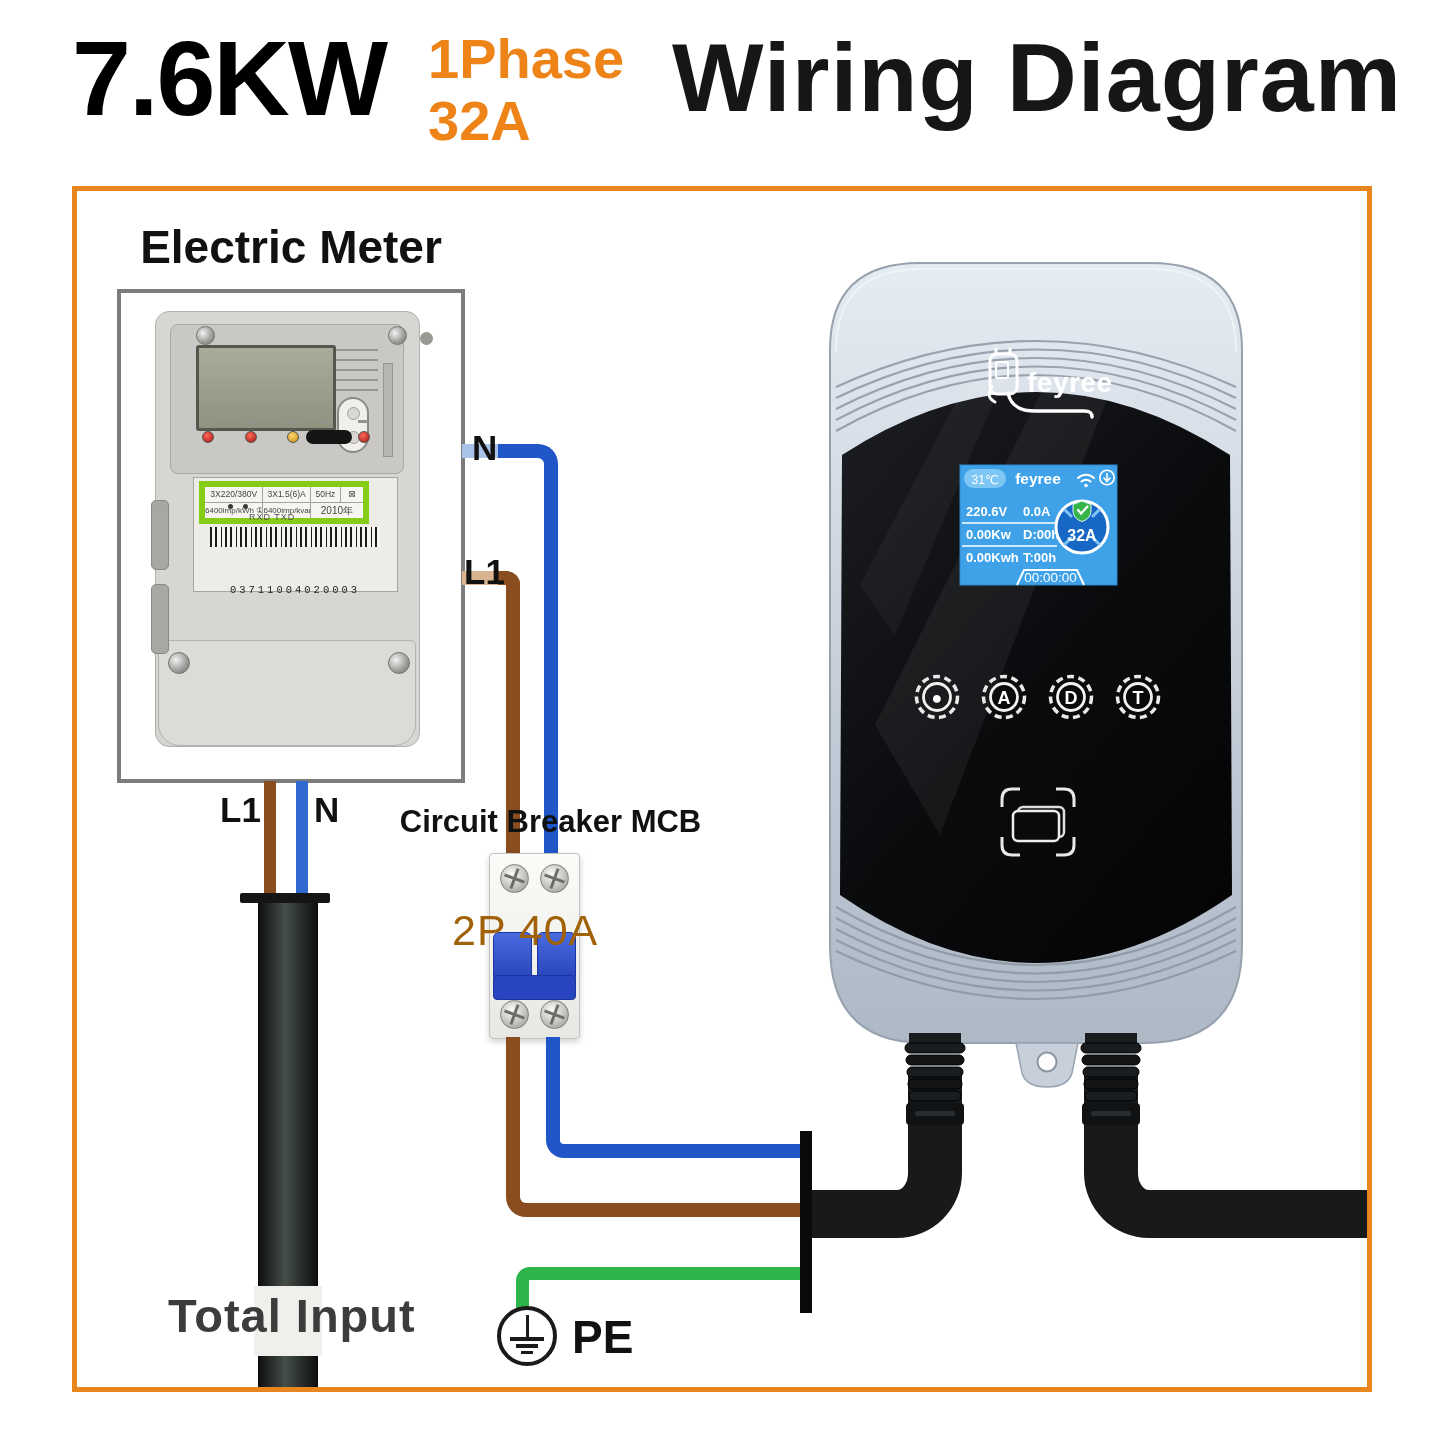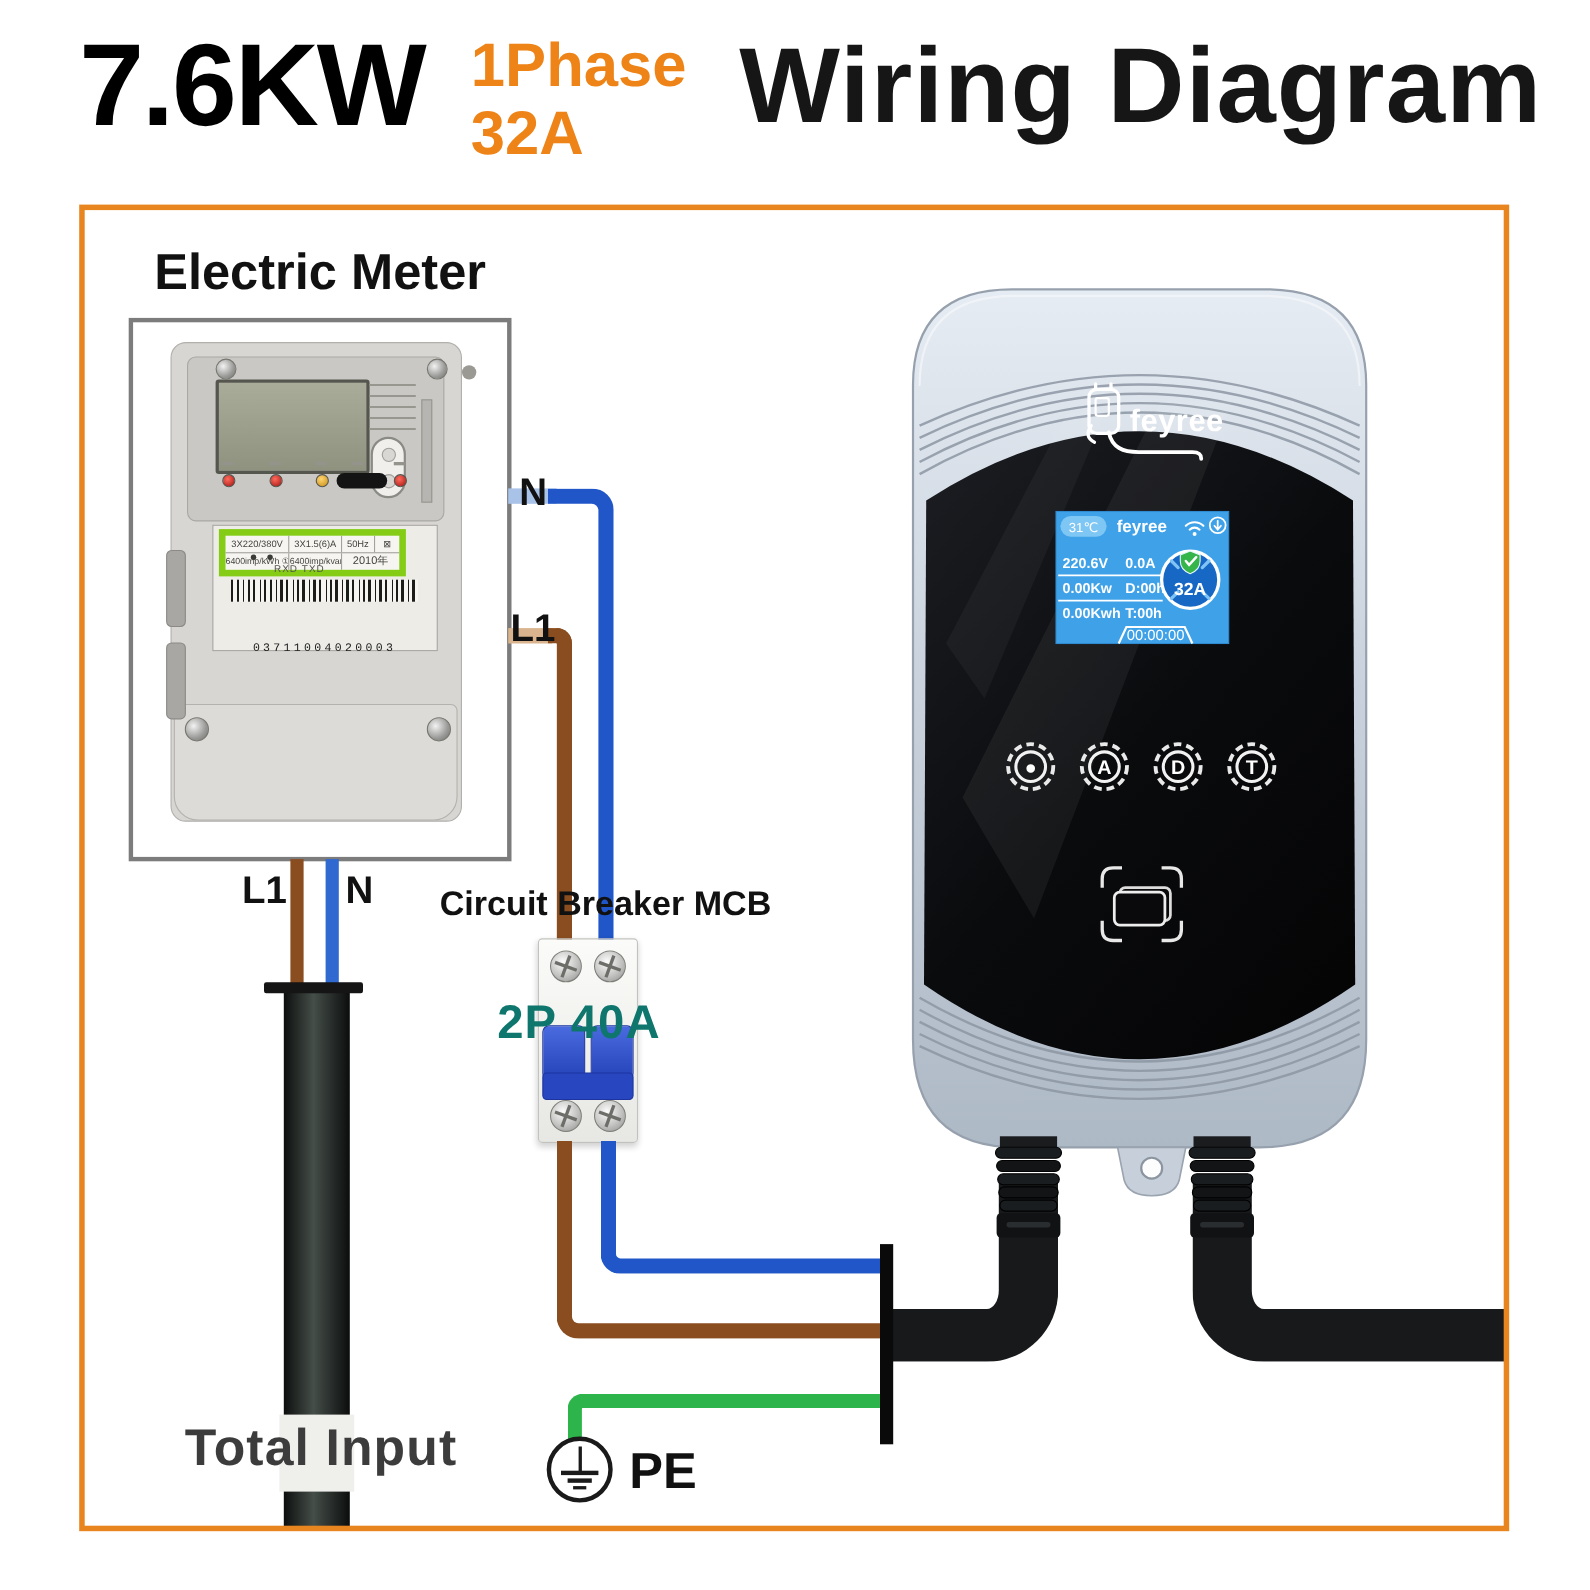--- a/index.html
+++ b/index.html
@@ -71,21 +71,21 @@
   .bk-caption{left:383px;top:804px;width:335px;text-align:center;font-size:31px;font-weight:bold;color:#111;z-index:3;}
   .bk-body{left:489px;top:853px;width:89px;height:184px;background:linear-gradient(180deg,#fbfbf9,#e7e7e3);
            border:1px solid #c2c2be;border-radius:4px;box-shadow:0 3px 6px rgba(0,0,0,.18);z-index:2;}
   .bk-screw{width:27px;height:27px;border-radius:50%;background:radial-gradient(circle at 40% 35%,#fcfcfc,#c3c3c1 55%,#8e8e8c);
             border:1px solid #7e7e7a;z-index:3;}
   .bk-screw::before,.bk-screw::after{content:"";position:absolute;background:#6d6d69;}
   .bk-screw::before{left:12px;top:3px;width:2.5px;height:21px;transform:rotate(20deg);}
   .bk-screw::after{left:3px;top:12px;width:21px;height:2.5px;transform:rotate(20deg);}
   .bk-rocker{width:37px;height:48px;background:linear-gradient(180deg,#4a6ae0,#2443b8);border-radius:6px;border:1px solid #1d34a0;z-index:3;}
   .bk-bar{left:493px;top:975px;width:81px;height:23px;background:#2746c0;border:1px solid #1d34a0;border-radius:4px;z-index:3;}
-  .bk-rating{left:452px;top:906px;font-size:43px;font-weight:bold;color:#0f766e;letter-spacing:1px;z-index:4;}
+  .bk-rating{left:452px;top:906px;font-size:43px;font-weight:normal;color:#a16207;letter-spacing:1px;z-index:4;}
 
   
   .pe-circle{left:497px;top:1306px;width:60px;height:60px;border:4px solid #1a1a1a;border-radius:50%;background:#fff;box-sizing:border-box;z-index:3;}
   .pe-stem{left:24.5px;top:5px;width:3px;height:23px;background:#1a1a1a;}
   .pe-b1{left:9px;top:27px;width:34px;height:4px;background:#1a1a1a;}
   .pe-b2{left:15px;top:34px;width:22px;height:3.5px;background:#1a1a1a;}
   .pe-b3{left:20px;top:41px;width:12px;height:3px;background:#1a1a1a;}
   .pe-lbl{left:572px;top:1310px;font-size:46px;font-weight:bold;color:#111;z-index:3;}
 
   

